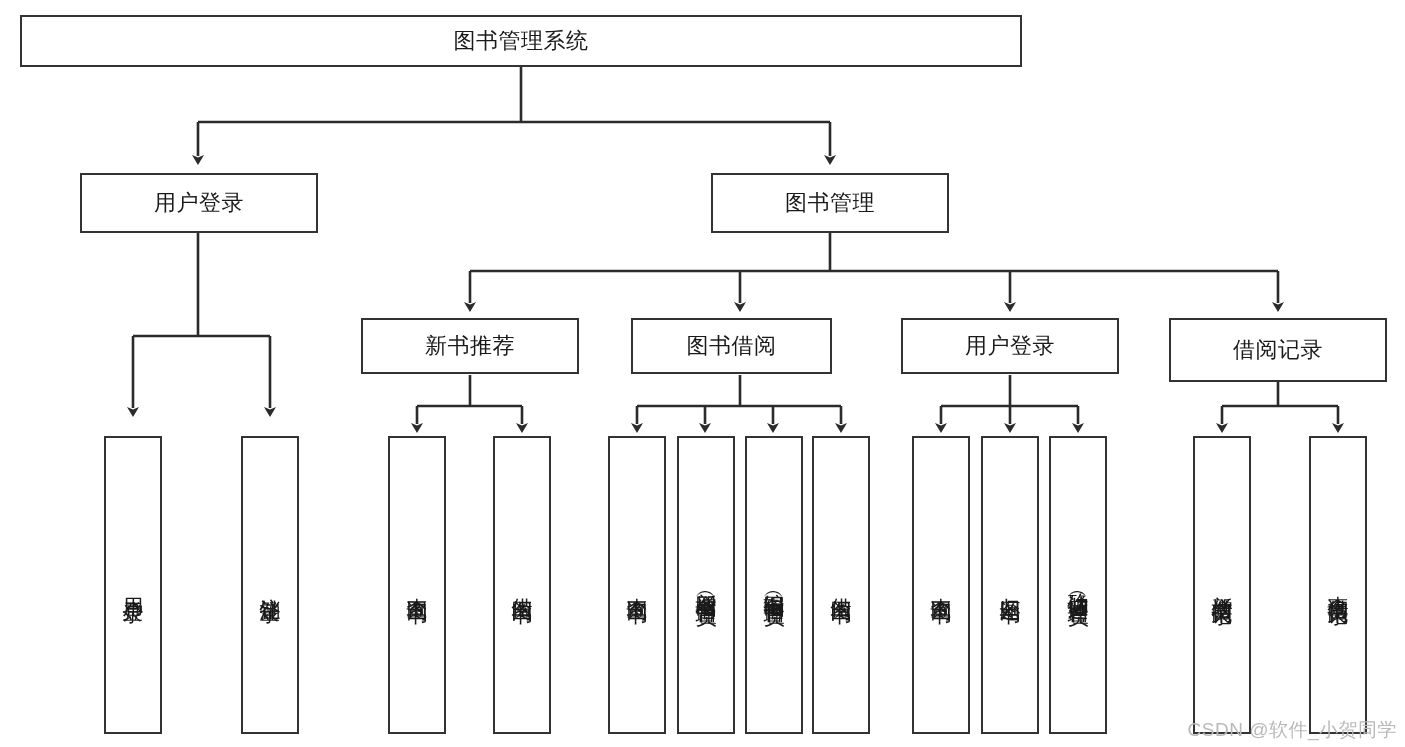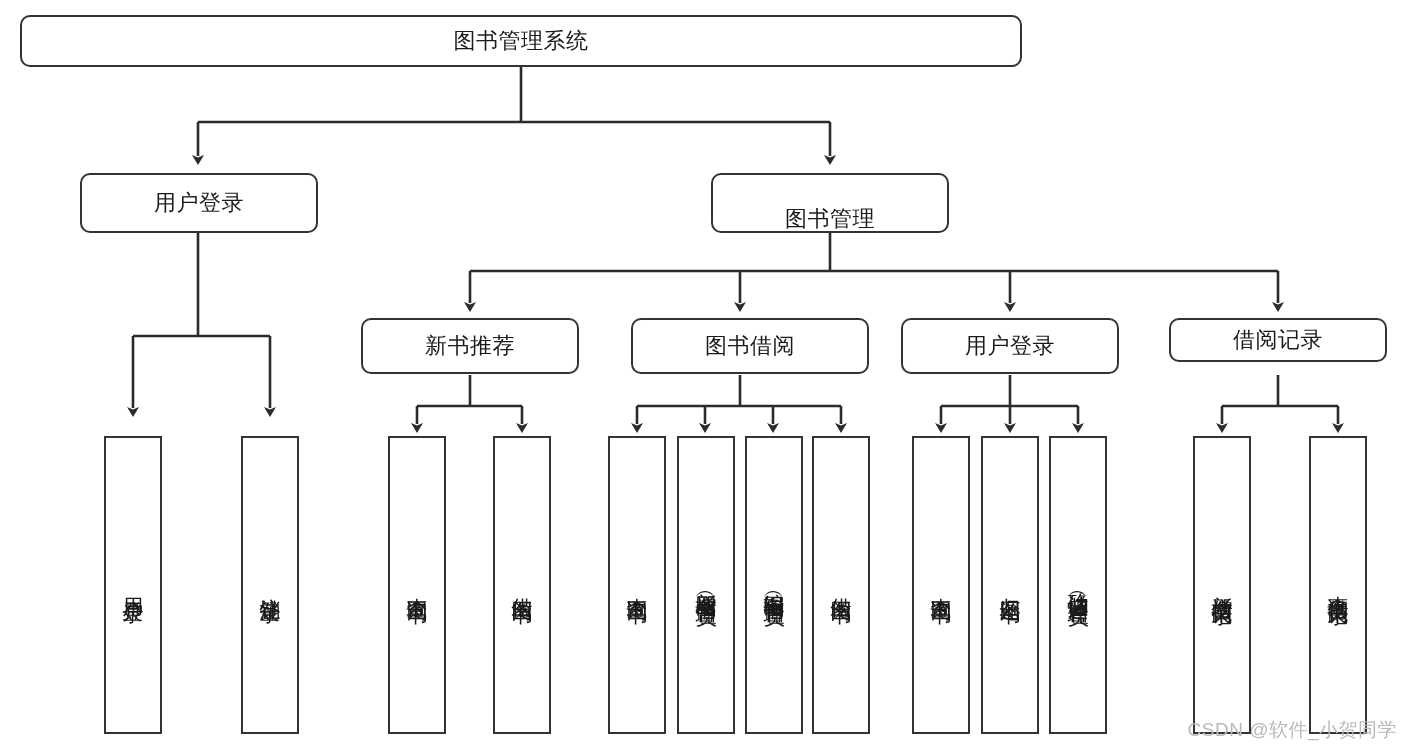--- a/index.html
+++ b/index.html
@@ -24,21 +24,20 @@
     background: #ffffff;
     display: flex;
     align-items: center;
     justify-content: center;
     color: #1a1a1a;
     line-height: 1.15;
   }
   .node.horiz {
     font-size: 22px;
     letter-spacing: 0.5px;
-    border-radius: 10px;
   }
   .node.vert {
     writing-mode: vertical-rl;
     text-orientation: upright;
     font-size: 21px;
     letter-spacing: 2px;
     padding-top: 6px;
     padding-bottom: 6px;
     white-space: nowrap;
   }
@@ -120,34 +119,34 @@
     </g>
   </svg>
 
   <div class="node horiz" style="left:20px; top:15px; width:1002px; height:52px;">
     <span class="label">图书管理系统</span>
   </div>
 
   <div class="node horiz" style="left:80px; top:173px; width:238px; height:60px;">
     <span class="label">用户登录</span>
   </div>
-  <div class="node horiz" style="left:711px; top:173px; width:238px; height:60px;align-items:flex-end;">
+  <div class="node horiz" style="left:711px; top:173px; width:238px; height:60px;">
     <span class="label">图书管理</span>
   </div>
 
   <div class="node horiz" style="left:361px; top:318px; width:218px; height:56px;">
     <span class="label">新书推荐</span>
   </div>
-  <div class="node horiz" style="left:631px; top:318px; width:238px; height:56px;">
+  <div class="node horiz" style="left:631px; top:318px; width:201px; height:56px;">
     <span class="label">图书借阅</span>
   </div>
   <div class="node horiz" style="left:901px; top:318px; width:218px; height:56px;">
     <span class="label">用户登录</span>
   </div>
-  <div class="node horiz" style="left:1169px; top:318px; width:218px; height:44px;">
+  <div class="node horiz" style="left:1169px; top:318px; width:218px; height:64px;">
     <span class="label">借阅记录</span>
   </div>
 
   <div class="node vert" style="left:104px; top:436px; width:58px; height:298px;">
     <span class="label">用户登录</span>
   </div>
   <div class="node vert" style="left:241px; top:436px; width:58px; height:298px;">
     <span class="label">注销登录</span>
   </div>
 

